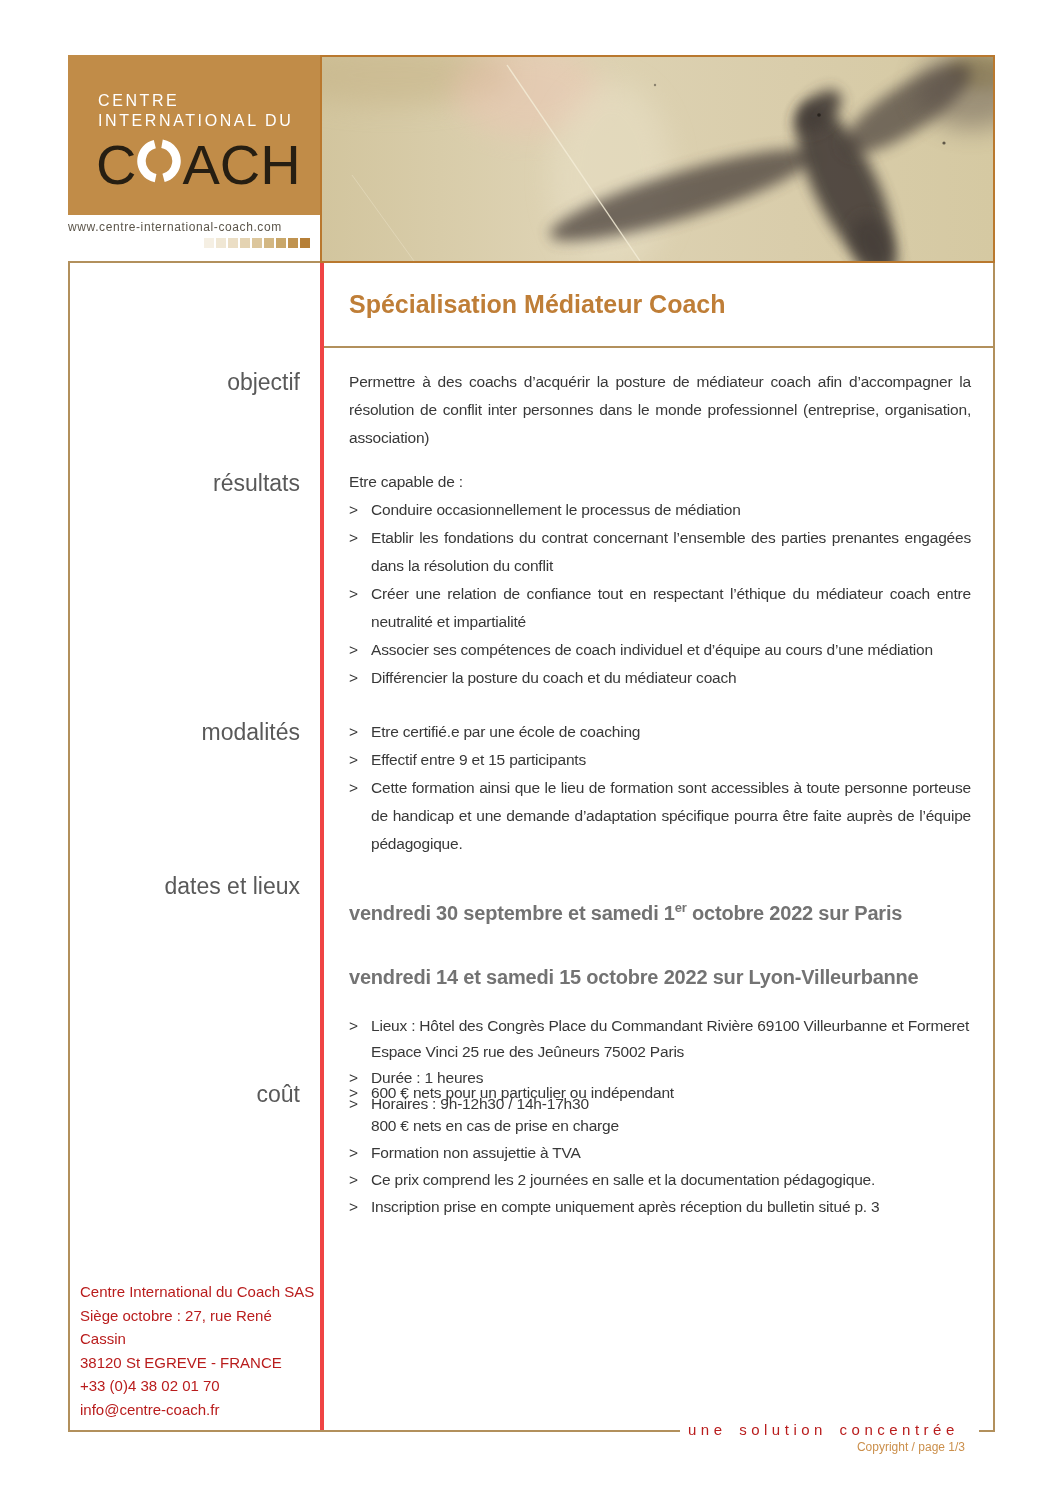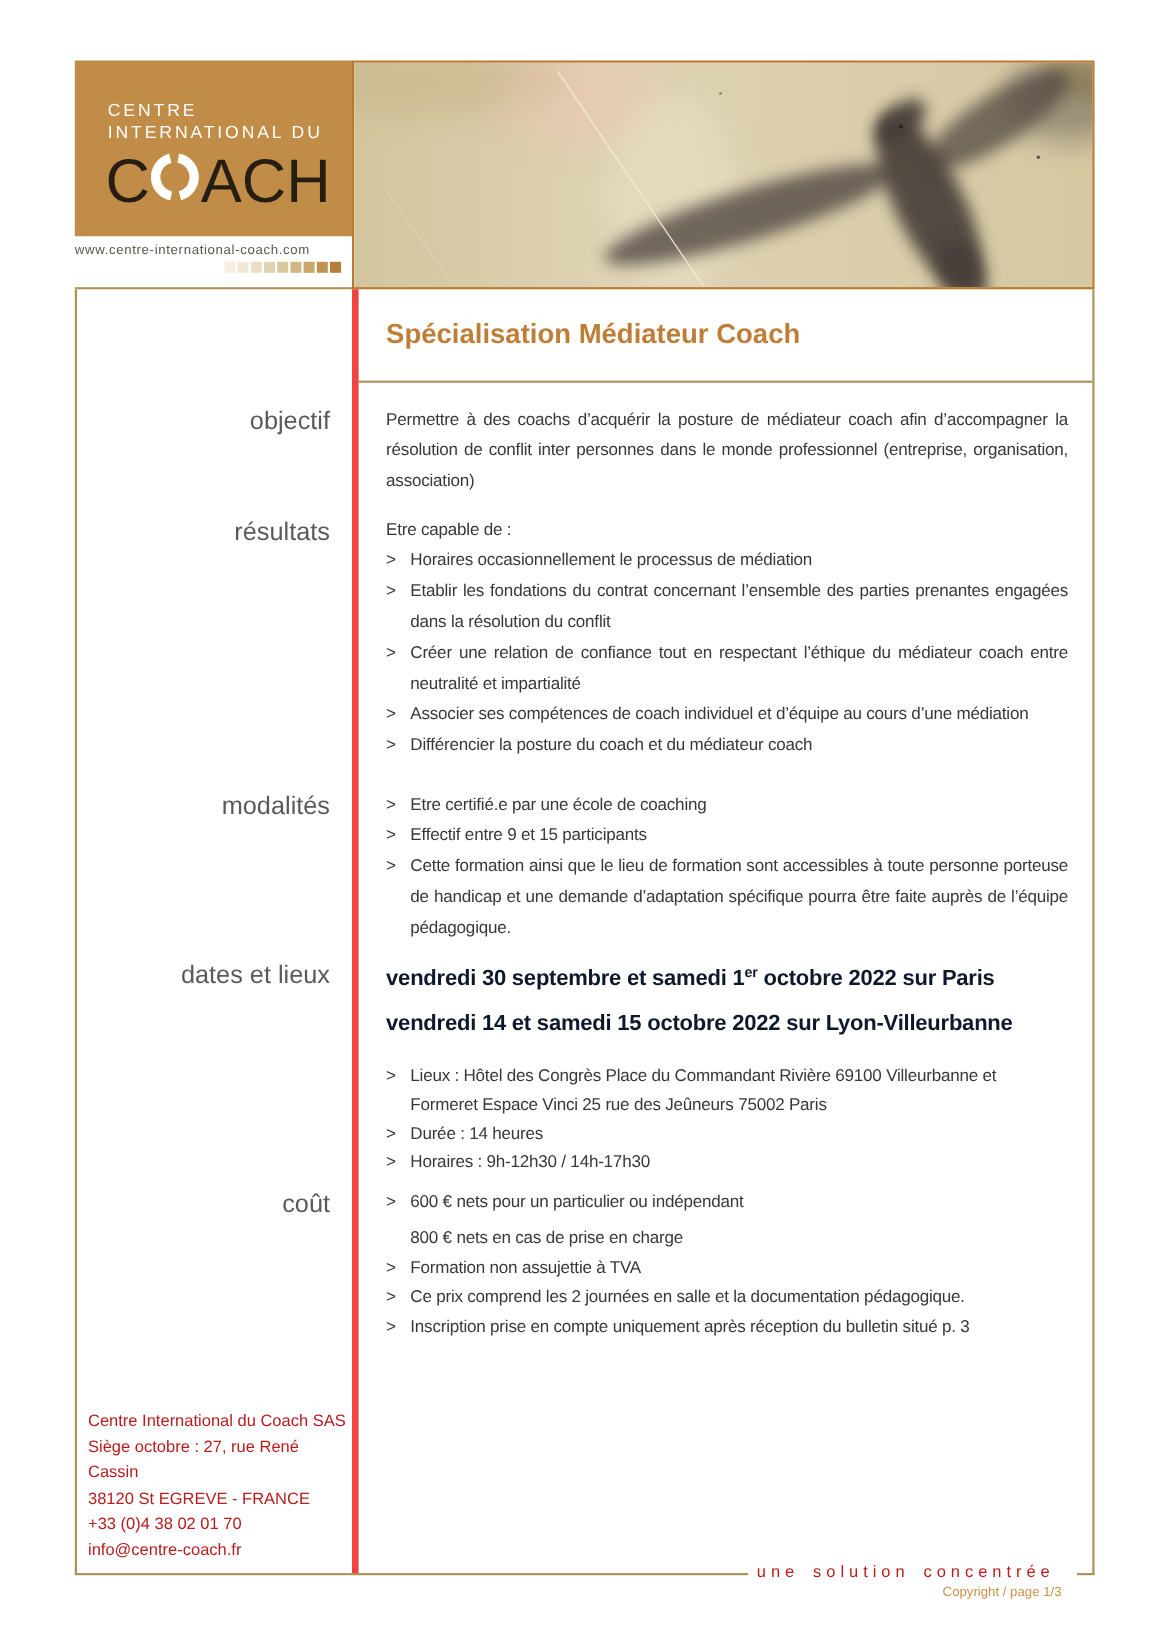--- a/index.html
+++ b/index.html
@@ -23,37 +23,37 @@
 
   
   .header-photo { position:absolute; left:320px; top:55px; width:675px; height:208px;
     box-sizing:border-box; border:2px solid #b9782e; }
   .header-photo svg { display:block; }
 
   
   .sidebar { position:absolute; left:68px; top:263px; width:252px; height:1168px;
     box-sizing:border-box; border-left:2px solid #b2905c;text-decoration:underline; }
   .content-frame { position:absolute; left:320px; top:263px; width:675px; height:1168px;
-    box-sizing:border-box; border-left:6px solid #ef4444; border-right:2px solid #b2905c; }
+    box-sizing:border-box; border-left:4px solid #ef4444; border-right:2px solid #b2905c; }
   .title-box { height:85px; border-bottom:2px solid #b2905c; display:flex; align-items:center;
     padding-left:25px; box-sizing:border-box; }
   .page-title { font-size:25px; font-weight:bold; color:#bf7e37; }
 
   
   .side-label { position:absolute; right:20px; font-size:23px; color:#595959; white-space:nowrap; }
 
   
   .sec { position:absolute; left:25px; right:22px; font-size:15.5px; letter-spacing:-0.2px;
     line-height:28px; color:#383838; }
   .just { text-align:justify; }
   .bullet { display:flex; }
   .bullet .m { width:22px; flex:none; }
   .bullet .t { flex:1; min-width:0; }
   .intro { margin-bottom:0; }
-  .date-line { font-size:20px; font-weight:bold; color:#0f172a; line-height:30px; white-space:nowrap; }
+  .date-line { font-size:20px; font-weight:bold; color:#737373; line-height:30px; white-space:nowrap;margin-top:24px; }
   .date-line sup { font-size:13px; }
   .date-gap { height:10px; }
   .dates-items { margin-top:21px; }
   .dates-items .bullet { line-height:26px; }
   .cout-items .bullet { line-height:27px; }
   .price2 { margin-top:6px; }
 
   
   .address { position:absolute; left:10px; bottom:10px; font-size:15px; line-height:23.5px;
     color:#b91c1c; }
@@ -148,21 +148,21 @@
     </div>
 
     <div class="sec" style="top:105px">
       <div class="just">Permettre à des coachs d’acquérir la posture de médiateur coach afin d’accompagner la résolution de conflit inter personnes dans le monde professionnel (entreprise, organisation, association)</div>
     </div>
 
     <div class="sec" style="top:205px">
       <div class="intro">Etre capable de :</div>
       <div class="bullet">
           <span class="m">&gt;</span>
-          <div class="t just">Horaires occasionnellement le processus de médiation</div>
+          <div class="t just">Conduire occasionnellement le processus de médiation</div>
         </div>
       <div class="bullet">
           <span class="m">&gt;</span>
           <div class="t just">Etablir les fondations du contrat concernant l’ensemble des parties prenantes engagées dans la résolution du conflit</div>
         </div>
       <div class="bullet">
           <span class="m">&gt;</span>
           <div class="t just">Créer une relation de confiance tout en respectant l’éthique du médiateur coach entre neutralité et impartialité</div>
         </div>
       <div class="bullet">
@@ -194,21 +194,21 @@
       <div class="date-line"><span>vendredi 30 septembre et samedi 1</span><sup>er</sup><span> octobre 2022 sur Paris</span></div>
       <div class="date-gap"></div>
       <div class="date-line">vendredi 14 et samedi 15 octobre 2022 sur Lyon-Villeurbanne</div>
       <div class="dates-items">
         <div class="bullet">
             <span class="m">&gt;</span>
             <div class="t">Lieux : Hôtel des Congrès Place du Commandant Rivière 69100 Villeurbanne et Formeret Espace Vinci 25 rue des Jeûneurs 75002 Paris</div>
           </div>
         <div class="bullet">
             <span class="m">&gt;</span>
-            <div class="t">Durée : 14 heures</div>
+            <div class="t">Durée : 1 heures</div>
           </div>
         <div class="bullet">
             <span class="m">&gt;</span>
             <div class="t">Horaires : 9h-12h30 / 14h-17h30</div>
           </div>
       </div>
     </div>
 
     <div class="sec cout-items" style="top:816px">
       <div class="bullet">

